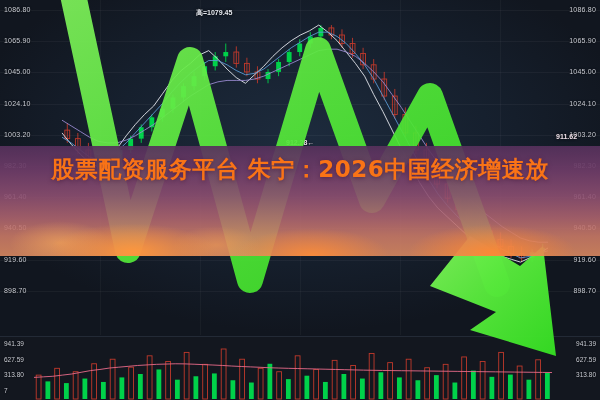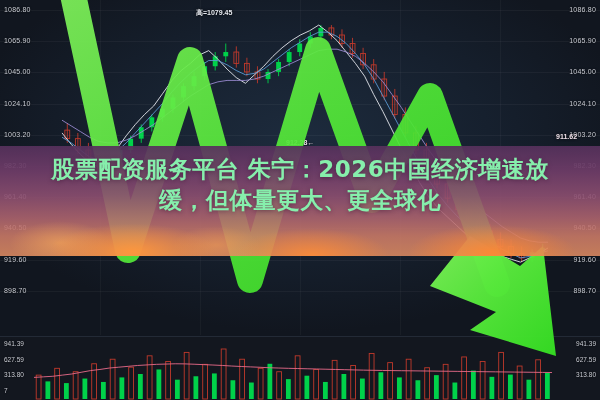--- a/index.html
+++ b/index.html
@@ -98,21 +98,21 @@
         rgba(110,60,104,.92) 22%,
         rgba(140,78,112,.90) 45%,
         rgba(176,101,112,.88) 65%,
         rgba(206,124,104,.88) 82%,
         rgba(221,139,98,.88) 100%);
   }
   .banner-text{
     position:absolute;
     left:0;right:0;top:8px;
     text-align:center;
-    color:#86efac;
+    color:#f97316;
     font-size:23px;
     font-weight:bold;
     line-height:1.34;
     letter-spacing:.5px;
     font-family:"DejaVu Sans","Liberation Sans",sans-serif;
     text-shadow:0 1px 4px rgba(60,20,50,.55);
     padding:0 10px;
   }
 </style>
 </head>
@@ -345,17 +345,16 @@
                L 520 266
                L 543 246
                Z" fill="url(#argrad)" opacity="0.97"></path>
     </svg>
   </div>
 
   <div class="banner">
     <div class="banner-bg"></div>
     <div class="banner-text">
       <div>股票配资服务平台 朱宁：2026中国经济增速放</div>
-      <div>缓，但体量更大、更全球化</div>
     </div>
   </div>
 
 </div>
 
 </body></html>

